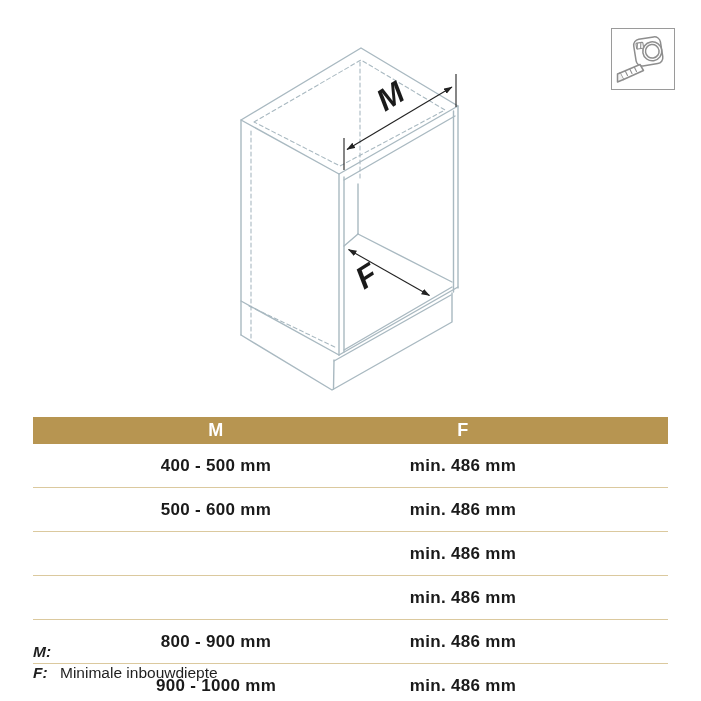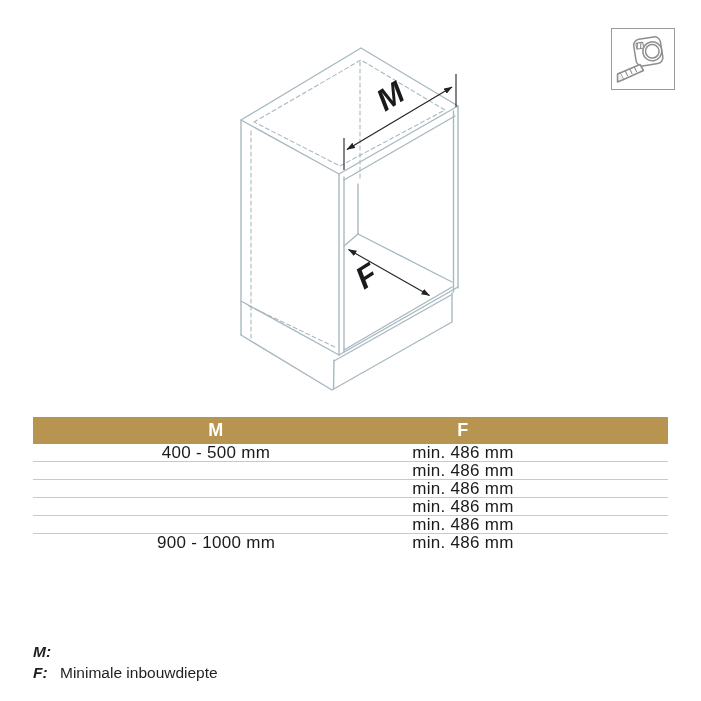--- a/index.html
+++ b/index.html
@@ -18,22 +18,22 @@
     position:absolute;left:611px;top:28px;width:64px;height:62px;
     border:1px solid #9a9a9a;background:#fff;box-sizing:border-box;
   }
 
   
   .spec-table{position:absolute;left:33px;top:417px;width:635px;}
   .t-header{
     position:relative;height:27px;background:#b79551;
   }
   .t-row{
-    position:relative;height:18px;
-    border-bottom:1px solid #dbc99e;box-sizing:border-box;
+    position:relative;height:44px;
+    border-bottom:1px solid #dbc99e;box-sizing:border-box;font-weight:bold;
   }
   .t-row.last{border-bottom:none;}
   .cell{
     position:absolute;top:0;height:100%;display:flex;
     align-items:center;justify-content:center;
     font-size:17px;letter-spacing:0.3px;color:#1a1a1a;
   }
   .col-m{left:98px;width:170px;}
   .col-f{left:345px;width:170px;}
   .t-header .cell{
@@ -121,29 +121,31 @@
   <div class="spec-table">
     <div class="t-header">
       <span class="cell col-m">M</span>
       <span class="cell col-f">F</span>
     </div>
     <div class="t-row">
       <span class="cell col-m">400 - 500 mm</span>
       <span class="cell col-f">min. 486 mm</span>
     </div>
     <div class="t-row">
+      <span class="cell col-m">500 - 600 mm</span>
       <span class="cell col-f">min. 486 mm</span>
     </div>
     <div class="t-row">
       <span class="cell col-f">min. 486 mm</span>
     </div>
     <div class="t-row">
       <span class="cell col-f">min. 486 mm</span>
     </div>
     <div class="t-row">
+      <span class="cell col-m">800 - 900 mm</span>
       <span class="cell col-f">min. 486 mm</span>
     </div>
     <div class="t-row last">
       <span class="cell col-m">900 - 1000 mm</span>
       <span class="cell col-f">min. 486 mm</span>
     </div>
   </div>
 
   <div class="legend">
     <div class="legend-row">

